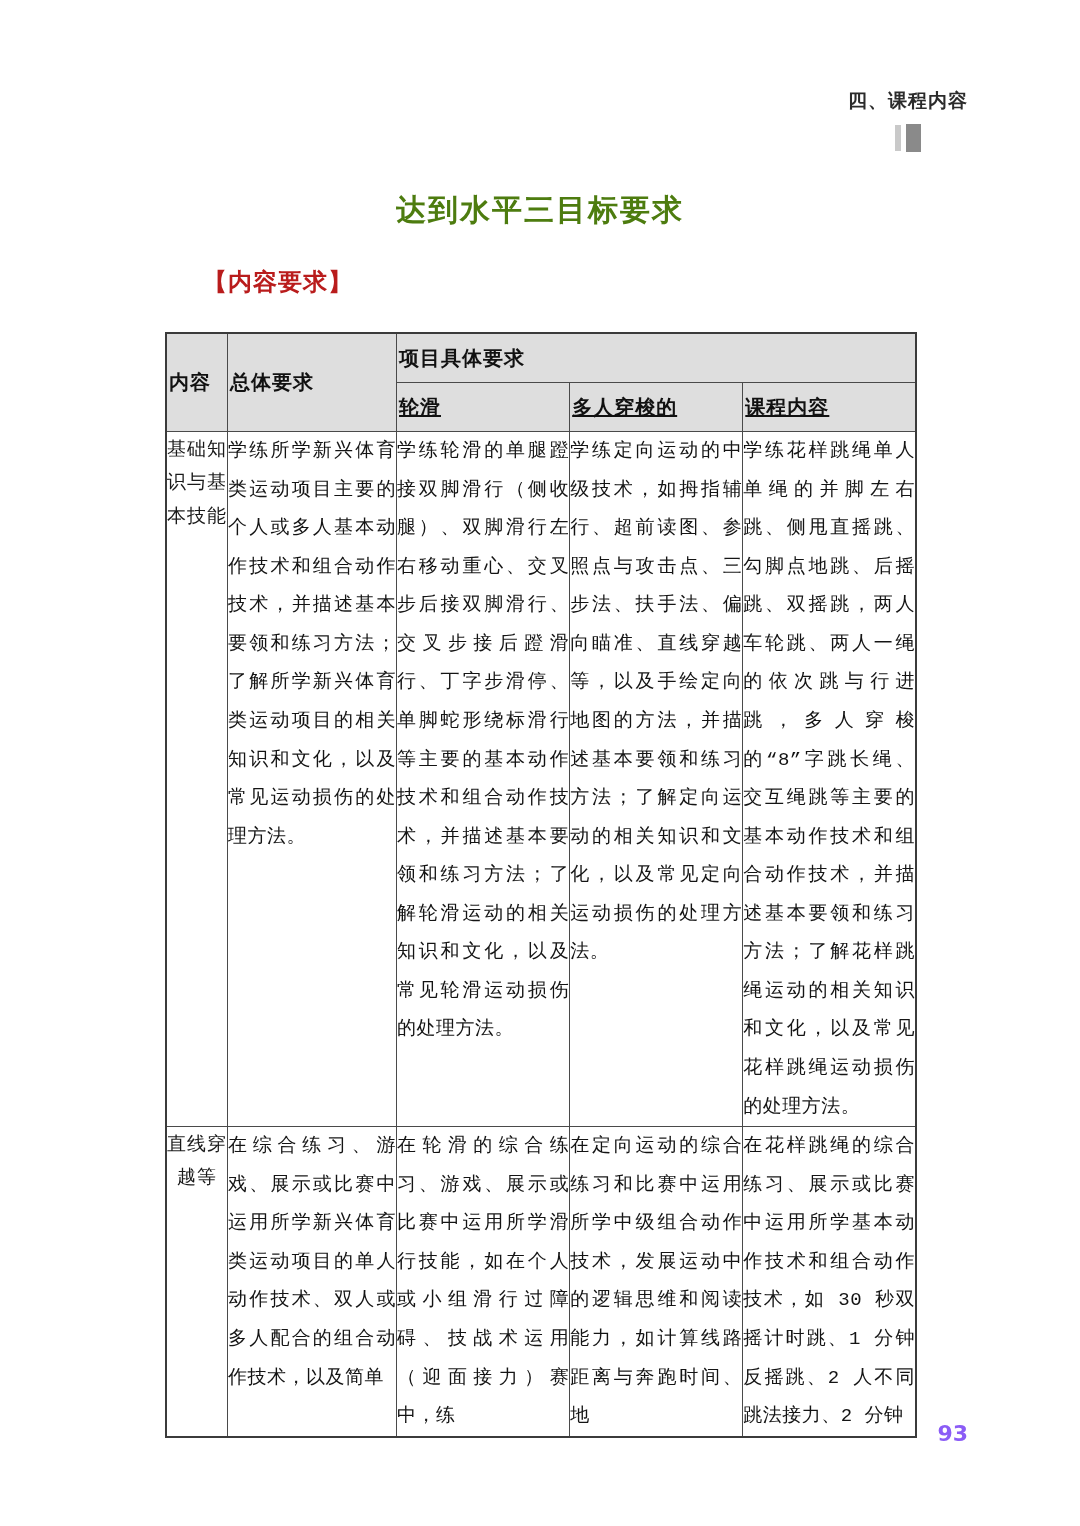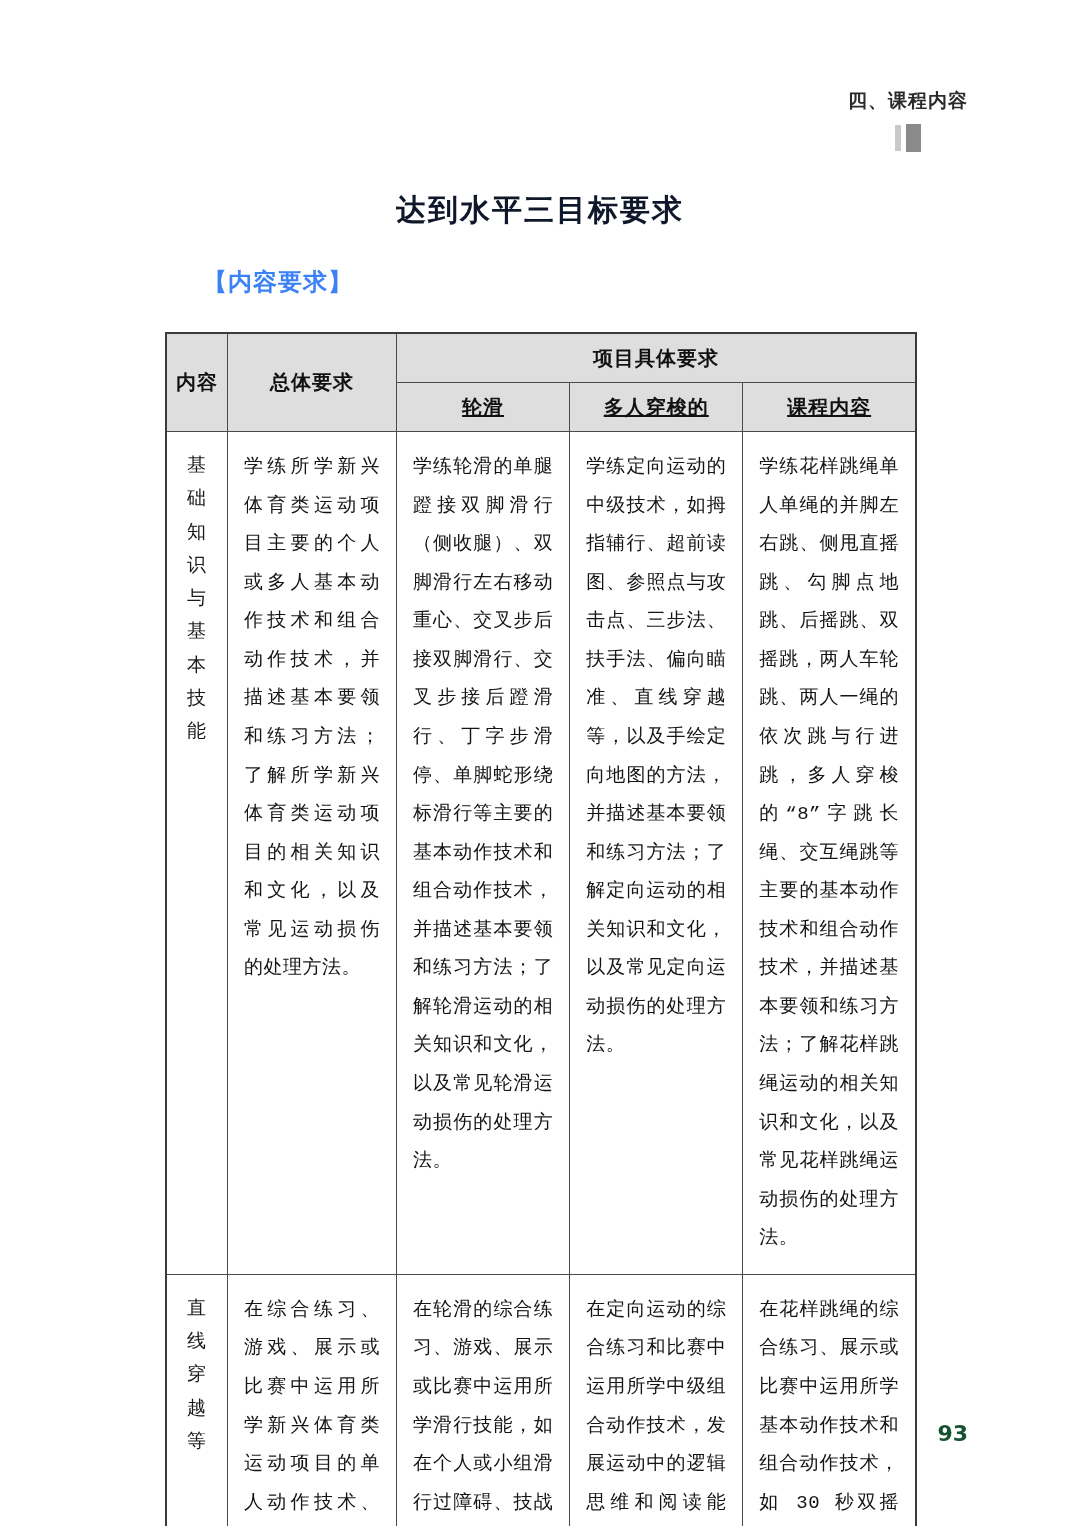--- a/index.html
+++ b/index.html
@@ -52,57 +52,57 @@
   
   .doc-title {
     position: absolute;
     top: 190px;
     left: 0;
     width: 1080px;
     text-align: center;
     font-size: 30px;
     font-weight: bold;
     letter-spacing: 2px;
-    color: #0f172a;
+    color: #4d7c0f;
     font-family: "DejaVu Sans", "Liberation Sans", sans-serif;
   }
 
   .section-heading {
     position: absolute;
     top: 266px;
     left: 203px;
     font-size: 24px;
     font-weight: bold;
     letter-spacing: 1px;
-    color: #3b82f6;
+    color: #b91c1c;
     font-family: "DejaVu Sans", "Liberation Sans", sans-serif;
   }
 
   
   .table-wrap {
     position: absolute;
     top: 332px;
     left: 165px;
     width: 752px;
   }
   table.content-table {
     border-collapse: collapse;
     width: 752px;
     table-layout: fixed;
     border: 2px solid #3b3b3b;
   }
   table.content-table th,
   table.content-table td {
     border: 1px solid #4a4a4a;
     vertical-align: top;
-    padding: 16px;
+    padding: 0;
   }
   table.content-table thead th {
     background: #dedede;
-    text-align: center;
+    text-align: left;
     vertical-align: middle;
     font-weight: bold;
     font-size: 20px;
     letter-spacing: 1px;
     font-family: "DejaVu Sans", "Liberation Sans", sans-serif;
     color: #111;
     height: 36px;
     padding: 6px 2px;
   }
   th.col-content  { width: 56px; }
@@ -129,21 +129,21 @@
     font-family: Liberation Mono, monospace;
     color: #141414;
   }
 
   .page-number {
     position: absolute;
     bottom: 80px;
     right: 112px;
     font-size: 22px;
     font-weight: bold;
-    color: #14532d;
+    color: #8b5cf6;
     font-family: "DejaVu Sans", "Liberation Sans", sans-serif;
   }
 </style>
 </head>
 <body>
 
 <div class="page-header">
   <span class="header-text">四、课程内容</span>
   <span class="header-deco">
     <span class="bar-light"></span>

